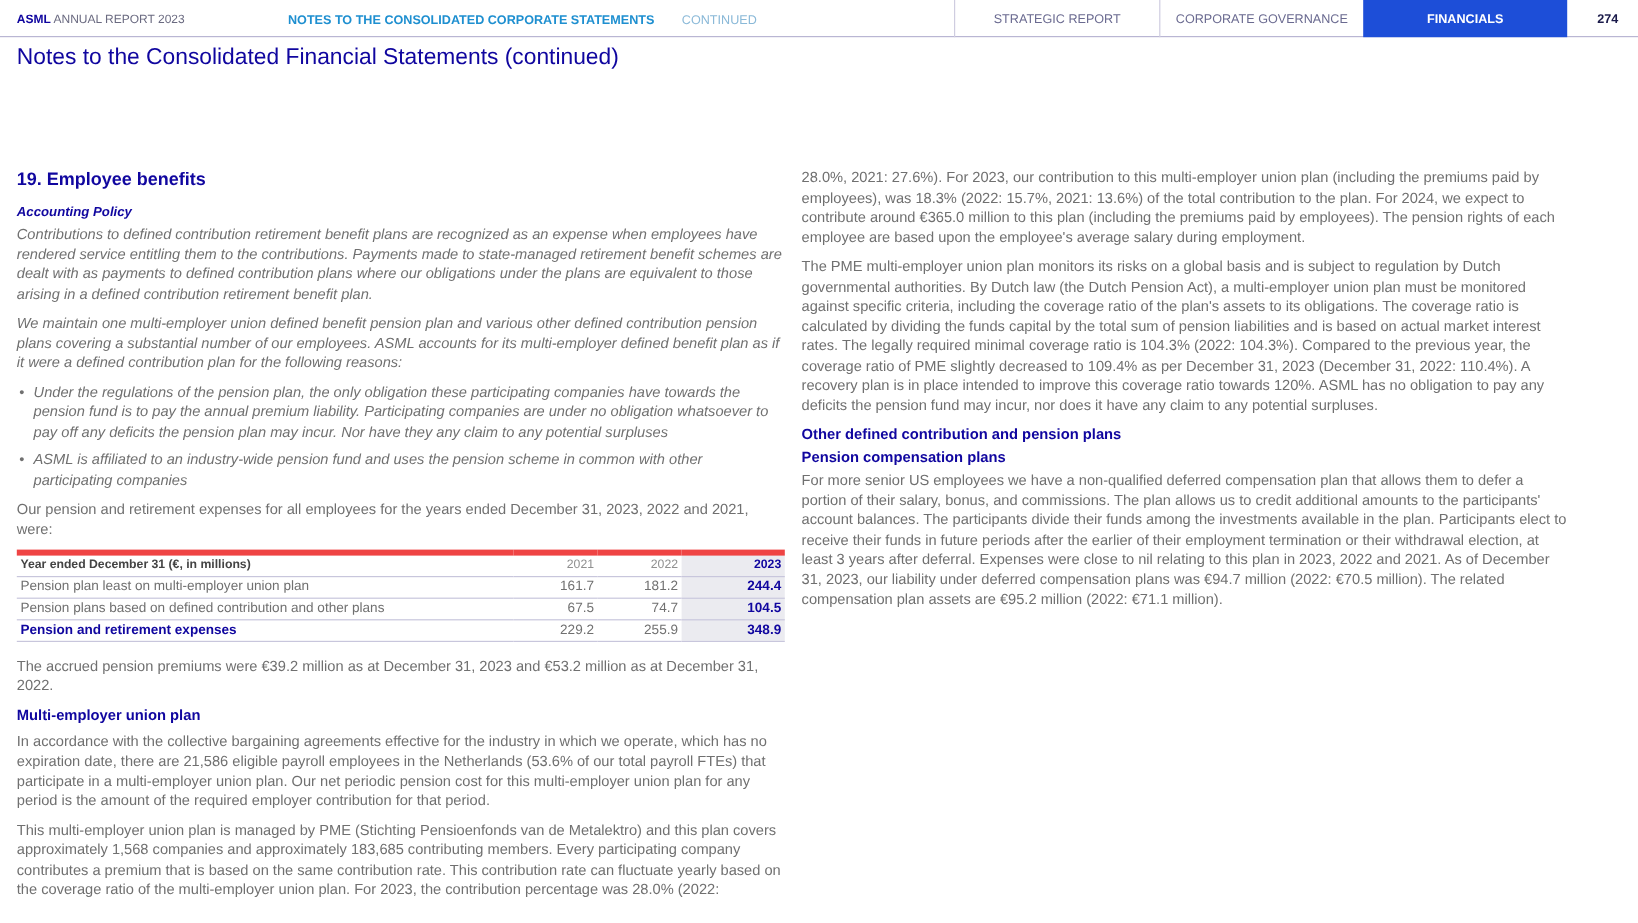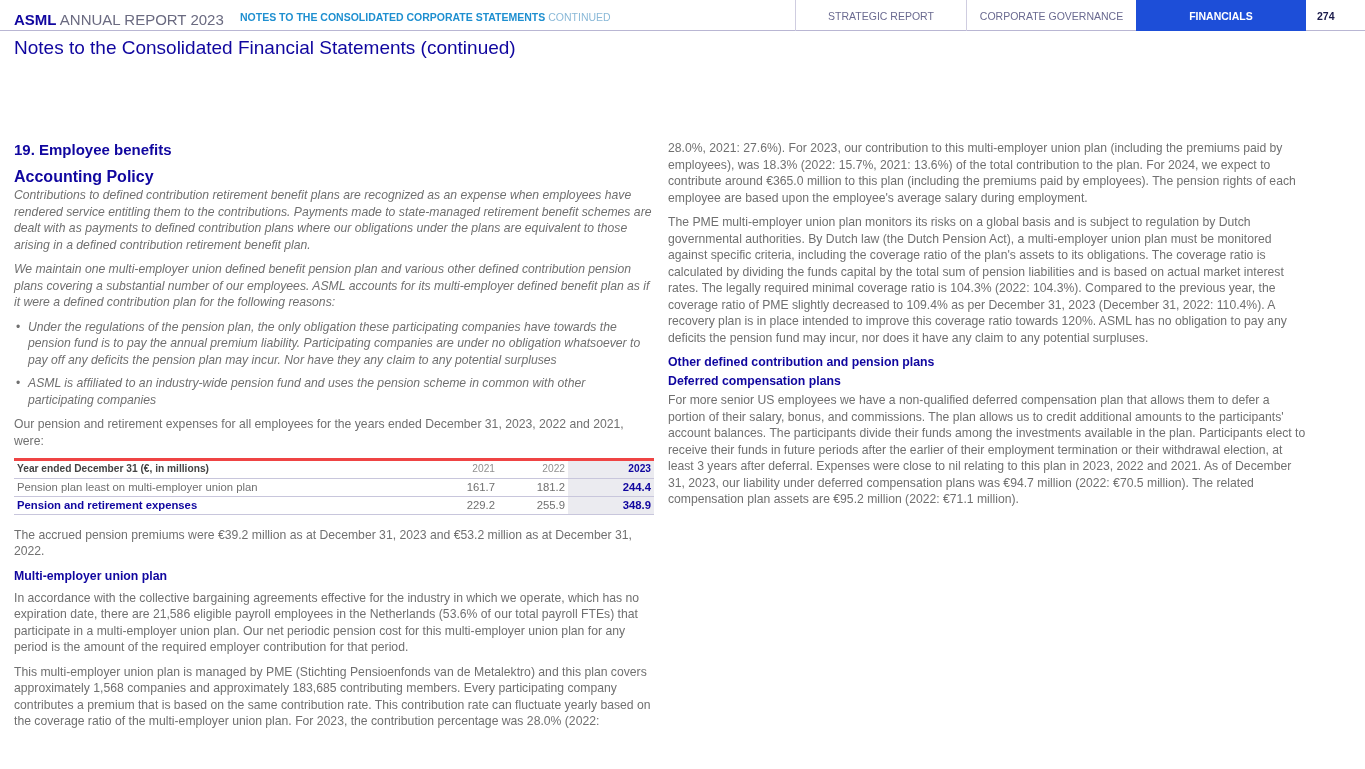--- a/index.html
+++ b/index.html
@@ -1,49 +1,49 @@
 <!DOCTYPE html>
 <html><head>
 <meta charset="utf-8">
 <style>
   * { box-sizing: border-box; margin: 0; padding: 0; }
   html, body { width: 1365px; height: 769px; background: #ffffff; overflow: hidden; }
   body { font-family: "Liberation Sans", sans-serif; color: #6b6b6b; position: relative; }
 
   .topbar { position: absolute; left: 0; top: 0; width: 1365px; height: 31px; border-bottom: 1px solid #b9b6d3; }
-  .brand { position: absolute; left: 14px; top: 11px; font-size: 15px; color: #6a6a80; letter-spacing: 0; }
+  .brand { position: absolute; left: 14px; top: 11px; font-size: 10px; color: #6a6a80; letter-spacing: 0; }
   .brand b { color: #10069f; font-weight: bold; }
   .section-label { position: absolute; left: 240px; top: 11px; font-size: 10.5px; color: #5a9ec8; }
   .section-label b { color: #1e8fd0; font-weight: bold; }
-  .section-label span.cont { color: #8ab9d8; }
+  .section-label span.cont { color: #8ab9d8; padding-left: 20px; }
 
   .nav { position: absolute; top: 0; height: 31px; display: flex; align-items: center; justify-content: center; font-size: 10.5px; color: #6a6a90; border-left: 1px solid #cfcde0; }
   .nav.strategic { left: 795px; width: 171px; }
   .nav.governance { left: 966px; width: 170px; }
   .nav.financials { left: 1136px; width: 170px; background: #1d4ed8; color: #ffffff; font-weight: bold; border-left: none; }
-  .nav.page { left: 1306px; width: 59px; color: #1a1a4a; font-weight: bold; border-left: none; justify-content: flex-start; padding-left: 11px; }
+  .nav.page { left: 1306px; width: 59px; color: #1a1a4a; font-weight: bold; border-left: none; justify-content: flex-start; padding-left: 25px; }
 
   .page-title { position: absolute; left: 14px; top: 37px; font-size: 19px; color: #10069f; font-weight: normal; }
 
   .col { position: absolute; font-size: 12.2px; line-height: 16.5px; color: #707070; }
   .col-left { left: 14px; top: 140px; width: 640px; }
   .col-right { left: 668px; top: 140px; width: 640px; }
 
   h2.note { font-size: 15px; color: #10069f; font-weight: bold; margin-top: 1px; margin-bottom: 11px; line-height: 18px; }
   h3.sub { font-size: 12.3px; color: #10069f; font-weight: bold; margin-bottom: 3px; line-height: 16px; }
-  h4.small { font-size: 16px; color: #10069f; font-weight: bold; margin-bottom: 3px; line-height: 14px; }
+  h4.small { font-size: 11px; color: #10069f; font-weight: bold; margin-bottom: 3px; line-height: 14px; font-style: italic; }
   p { margin-bottom: 8px; }
   p.it { font-style: italic; }
   ul.bullets { list-style: none; margin-bottom: 8px; }
   ul.bullets li { position: relative; padding-left: 14px; font-style: italic; margin-bottom: 7px; }
   ul.bullets li::before { content: "\2022"; position: absolute; left: 2px; top: 0; font-style: normal; color: #707070; }
 
   table.fin { width: 640px; border-collapse: collapse; font-size: 11.3px; margin: 9px 0 12px 0; }
   table.fin th, table.fin td { height: 18px; padding: 0 3px; border-bottom: 1px solid #c8c6dc; }
-  table.fin thead th { font-size: 10.2px; color: #444; font-weight: bold; text-align: left; border-top: 3px solid #ef4444; margin-left: 28px; }
+  table.fin thead th { font-size: 10.2px; color: #444; font-weight: bold; text-align: left; border-top: 5px solid #ef4444; margin-left: 28px; }
   table.fin thead th.num { font-weight: normal; color: #909090; text-align: right; }
   table.fin thead th.cur { color: #10069f; font-weight: bold; }
   table.fin td { color: #707070; }
   table.fin td.num { text-align: right; }
   table.fin .cur { background: #ebebf0; color: #10069f !important; font-weight: bold; text-align: right; }
   table.fin tr.total td.lbl { color: #10069f; font-weight: bold; }
   table.fin tr.total td { border-bottom: 1px solid #c8c6dc; }
 </style>
 </head>
 <body>
@@ -79,34 +79,40 @@
         <th class="num cur" style="width:86px">2023</th>
       </tr>
     </thead>
     <tbody>
       <tr>
         <td>Pension plan least on multi-employer union plan</td>
         <td class="num">161.7</td>
         <td class="num">181.2</td>
         <td class="cur">244.4</td>
       </tr>
+      <tr>
+        <td>Pension plans based on defined contribution and other plans</td>
+        <td class="num">67.5</td>
+        <td class="num">74.7</td>
+        <td class="cur">104.5</td>
+      </tr>
       <tr class="total">
         <td class="lbl">Pension and retirement expenses</td>
         <td class="num">229.2</td>
         <td class="num">255.9</td>
         <td class="cur">348.9</td>
       </tr>
     </tbody>
   </table>
 
   <p>The accrued pension premiums were €39.2 million as at December 31, 2023 and €53.2 million as at December 31, 2022.</p>
   <h3 class="sub" style="margin-bottom:6px">Multi-employer union plan</h3>
   <p>In accordance with the collective bargaining agreements effective for the industry in which we operate, which has no expiration date, there are 21,586 eligible payroll employees in the Netherlands (53.6% of our total payroll FTEs) that participate in a multi-employer union plan. Our net periodic pension cost for this multi-employer union plan for any period is the amount of the required employer contribution for that period.</p>
   <p>This multi-employer union plan is managed by PME (Stichting Pensioenfonds van de Metalektro) and this plan covers approximately 1,568 companies and approximately 183,685 contributing members. Every participating company contributes a premium that is based on the same contribution rate. This contribution rate can fluctuate yearly based on the coverage ratio of the multi-employer union plan. For 2023, the contribution percentage was 28.0% (2022:</p>
 </div>
 
 <div class="col col-right">
   <p>28.0%, 2021: 27.6%). For 2023, our contribution to this multi-employer union plan (including the premiums paid by employees), was 18.3% (2022: 15.7%, 2021: 13.6%) of the total contribution to the plan. For 2024, we expect to contribute around €365.0 million to this plan (including the premiums paid by employees). The pension rights of each employee are based upon the employee's average salary during employment.</p>
   <p>The PME multi-employer union plan monitors its risks on a global basis and is subject to regulation by Dutch governmental authorities. By Dutch law (the Dutch Pension Act), a multi-employer union plan must be monitored against specific criteria, including the coverage ratio of the plan's assets to its obligations. The coverage ratio is calculated by dividing the funds capital by the total sum of pension liabilities and is based on actual market interest rates. The legally required minimal coverage ratio is 104.3% (2022: 104.3%). Compared to the previous year, the coverage ratio of PME slightly decreased to 109.4% as per December 31, 2023 (December 31, 2022: 110.4%). A recovery plan is in place intended to improve this coverage ratio towards 120%. ASML has no obligation to pay any deficits the pension fund may incur, nor does it have any claim to any potential surpluses.</p>
   <h3 class="sub">Other defined contribution and pension plans</h3>
-  <h3 class="sub">Deferred compensation plans</h3>
+  <h3 class="sub">Pension compensation plans</h3>
   <p>For more senior US employees we have a non-qualified deferred compensation plan that allows them to defer a portion of their salary, bonus, and commissions. The plan allows us to credit additional amounts to the participants' account balances. The participants divide their funds among the investments available in the plan. Participants elect to receive their funds in future periods after the earlier of their employment termination or their withdrawal election, at least 3 years after deferral. Expenses were close to nil relating to this plan in 2023, 2022 and 2021. As of December 31, 2023, our liability under deferred compensation plans was €94.7 million (2022: €70.5 million). The related compensation plan assets are €95.2 million (2022: €71.1 million).</p>
 </div>
 
 </body></html>

